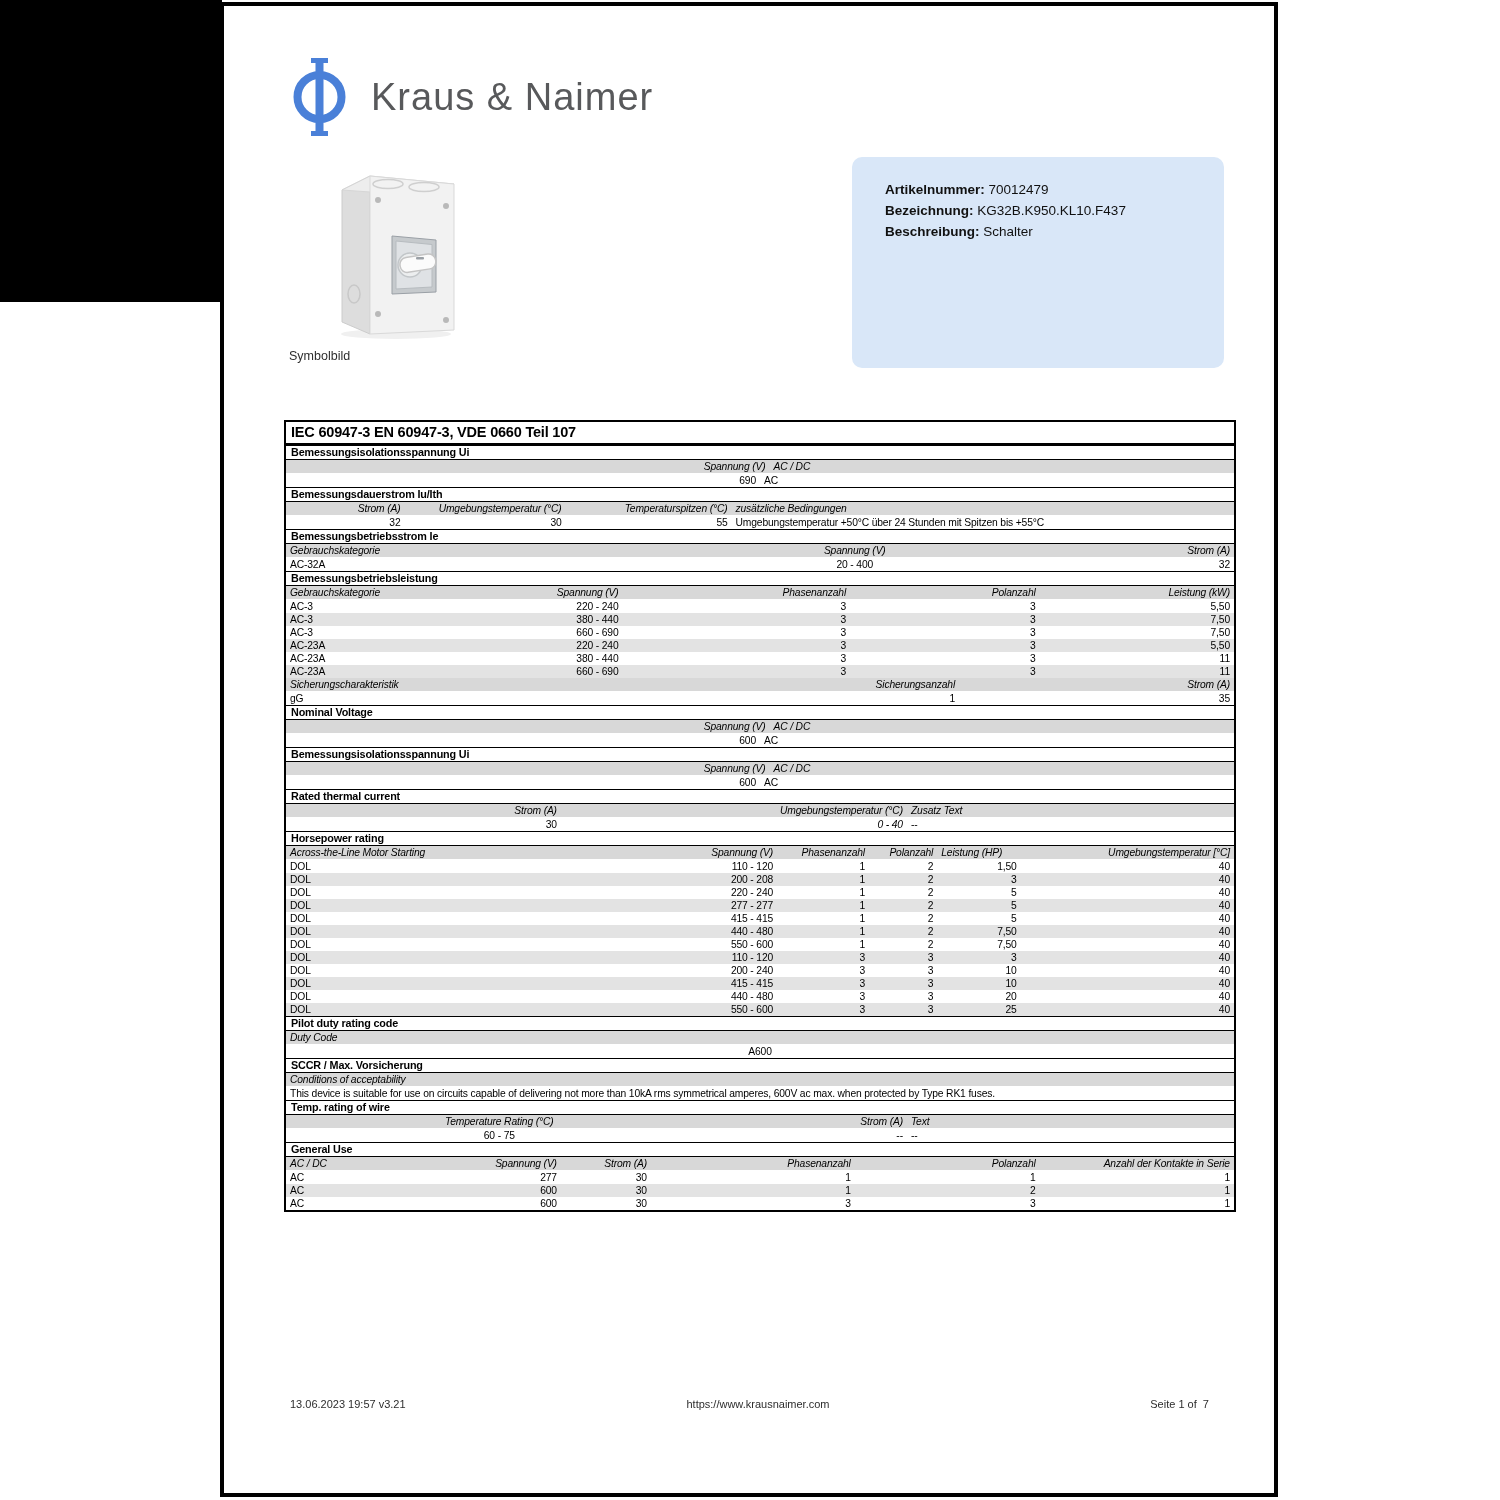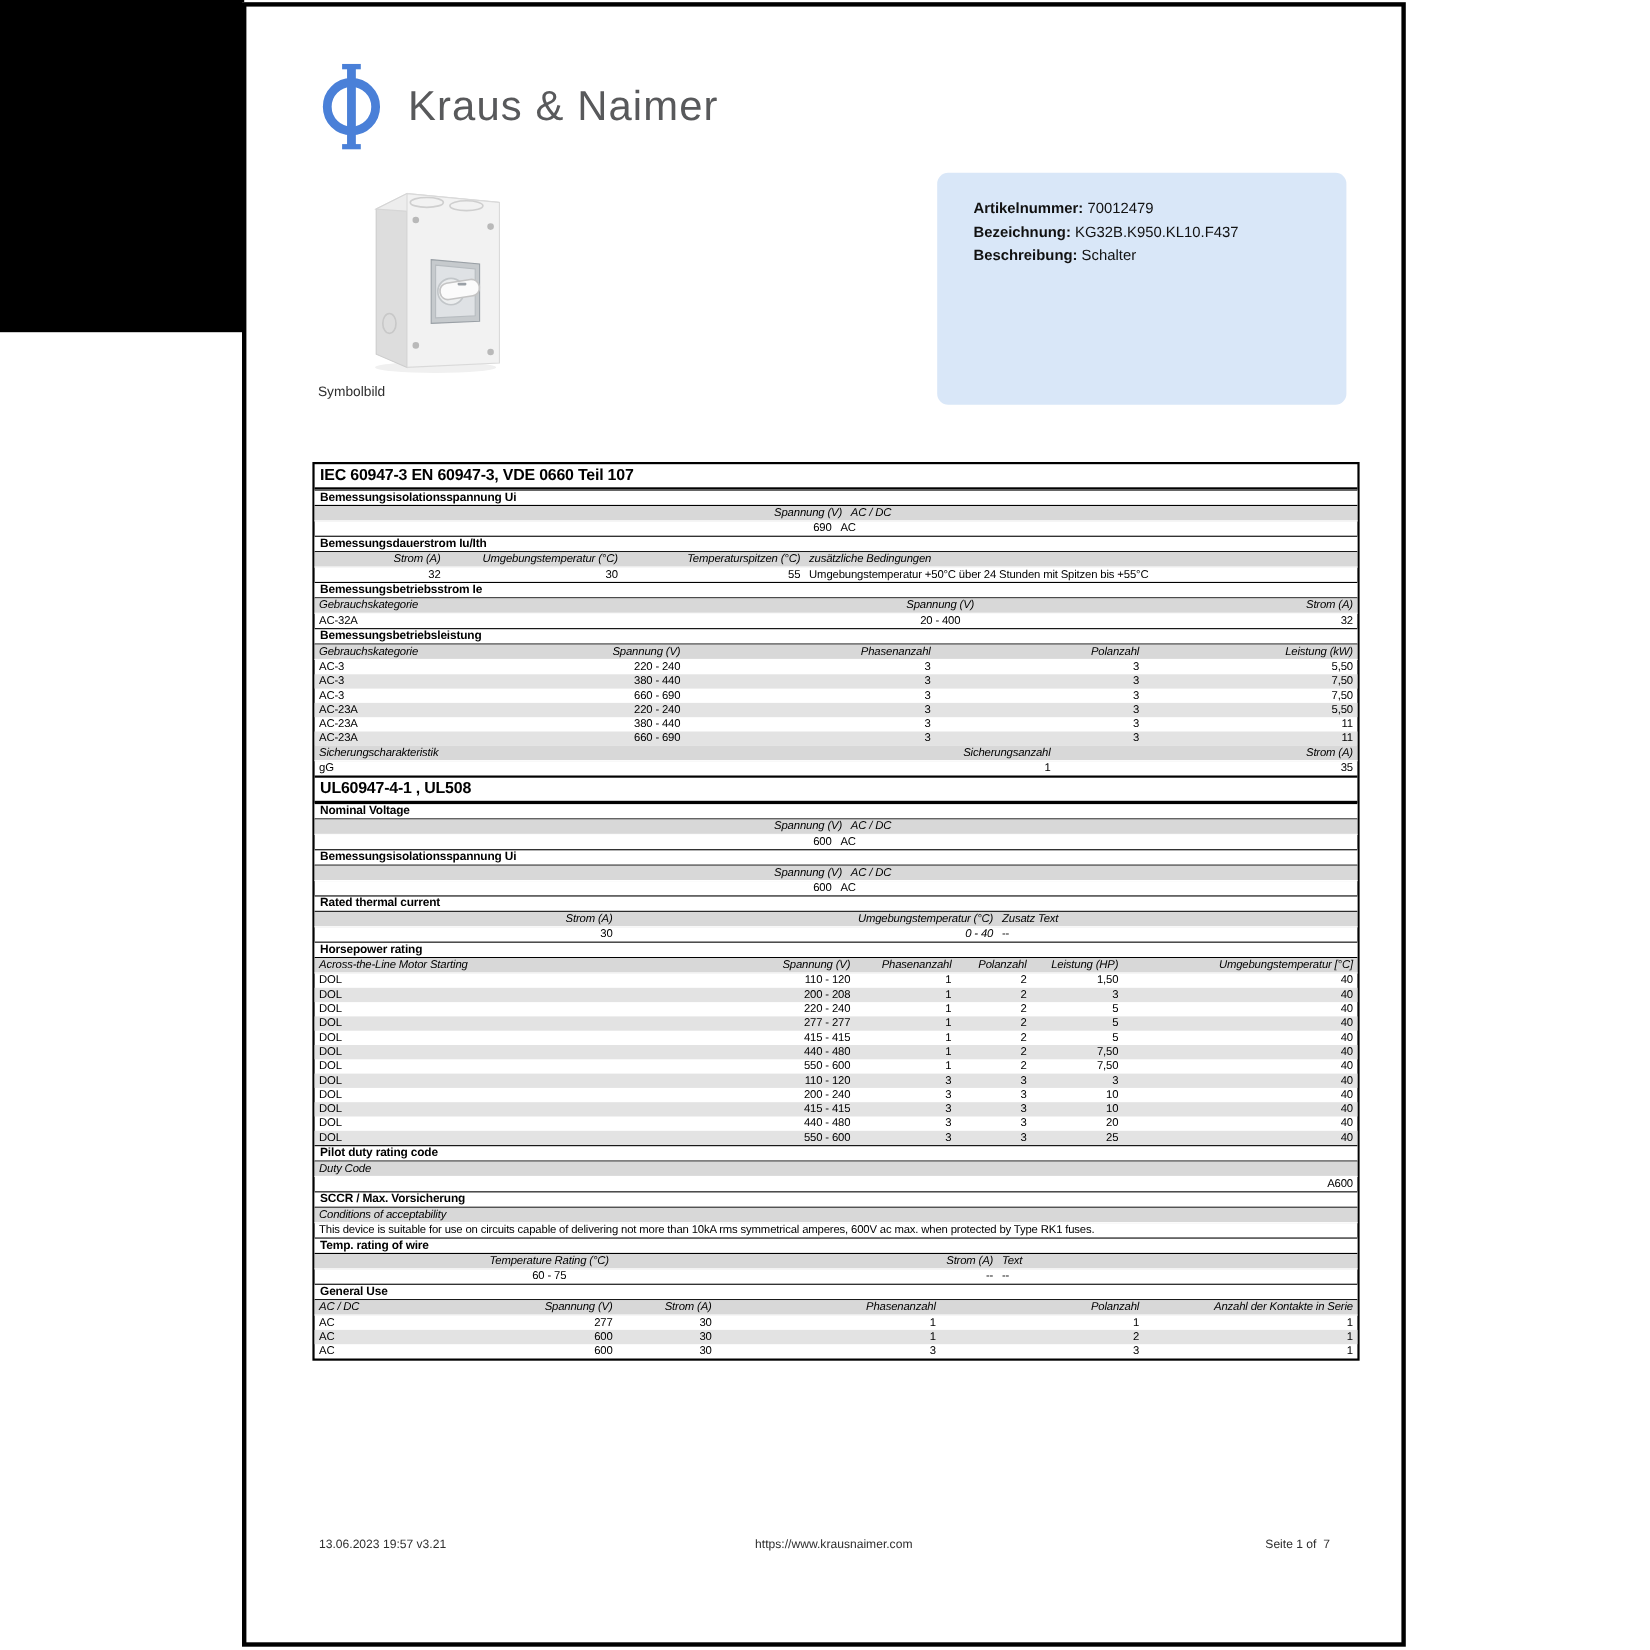--- a/index.html
+++ b/index.html
@@ -205,21 +205,20 @@
     <div class="trow header">
       <div class="tcell" style="width: 40%; text-align: left;">Sicherungscharakteristik</div>
       <div class="tcell" style="width: 31%; text-align: right;">Sicherungsanzahl</div>
       <div class="tcell" style="width: 29%; text-align: right;">Strom (A)</div>
     </div>
     <div class="trow data">
       <div class="tcell" style="width: 40%; text-align: left;">gG</div>
       <div class="tcell" style="width: 31%; text-align: right;">1</div>
       <div class="tcell" style="width: 29%; text-align: right;">35</div>
     </div>
-    <div class="trow title">UL60947-4-1 , UL508</div>
     <div class="trow section">Nominal Voltage</div>
     <div class="trow header">
       <div class="tcell" style="width: 51%; text-align: right;">Spannung (V)</div>
       <div class="tcell" style="width: 49%; text-align: left;">AC / DC</div>
     </div>
     <div class="trow data">
       <div class="tcell" style="width: 50%; text-align: right;">600</div>
       <div class="tcell" style="width: 50%; text-align: left;">AC</div>
     </div>
     <div class="trow section">Bemessungsisolationsspannung Ui</div>
@@ -241,21 +240,21 @@
       <div class="tcell" style="width: 29%; text-align: right;">30</div>
       <div class="tcell" style="width: 36.5%; text-align: right; font-style: italic;">0 - 40</div>
       <div class="tcell" style="width: 34.5%; text-align: left;">--</div>
     </div>
     <div class="trow section">Horsepower rating</div>
     <div class="trow header">
       <div class="tcell" style="width: 30%; text-align: left;">Across-the-Line Motor Starting</div>
       <div class="tcell" style="width: 21.8%; text-align: right;">Spannung (V)</div>
       <div class="tcell" style="width: 9.7%; text-align: right;">Phasenanzahl</div>
       <div class="tcell" style="width: 7.2%; text-align: right;">Polanzahl</div>
-      <div class="tcell" style="width: 8.8%; text-align: right;">Leistung (HP)</div>
+      <div class="tcell" style="width: 8.8%; text-align: left;">Leistung (HP)</div>
       <div class="tcell" style="width: 22.5%; text-align: right;">Umgebungstemperatur [°C]</div>
     </div>
     <div class="trow data">
       <div class="tcell" style="width: 30%; text-align: left;">DOL</div>
       <div class="tcell" style="width: 21.8%; text-align: right;">110 - 120</div>
       <div class="tcell" style="width: 9.7%; text-align: right;">1</div>
       <div class="tcell" style="width: 7.2%; text-align: right;">2</div>
       <div class="tcell" style="width: 8.8%; text-align: right;">1,50</div>
       <div class="tcell" style="width: 22.5%; text-align: right;">40</div>
     </div>
@@ -345,21 +344,21 @@
       <div class="tcell" style="width: 9.7%; text-align: right;">3</div>
       <div class="tcell" style="width: 7.2%; text-align: right;">3</div>
       <div class="tcell" style="width: 8.8%; text-align: right;">25</div>
       <div class="tcell" style="width: 22.5%; text-align: right;">40</div>
     </div>
     <div class="trow section">Pilot duty rating code</div>
     <div class="trow header">
       <div class="tcell" style="width: 100%; text-align: left;">Duty Code</div>
     </div>
     <div class="trow data">
-      <div class="tcell" style="width: 100%; text-align: right;">A600</div>
+      <div class="tcell" style="width: 100%; text-align: center;">A600</div>
     </div>
     <div class="trow section">SCCR / Max. Vorsicherung</div>
     <div class="trow header">
       <div class="tcell" style="width: 100%; text-align: left;">Conditions of acceptability</div>
     </div>
     <div class="trow data">
       <div class="tcell" style="width: 100%; text-align: left;">This device is suitable for use on circuits capable of delivering not more than 10kA rms symmetrical amperes, 600V ac max. when protected by Type RK1 fuses.</div>
     </div>
     <div class="trow section">Temp. rating of wire</div>
     <div class="trow header">

